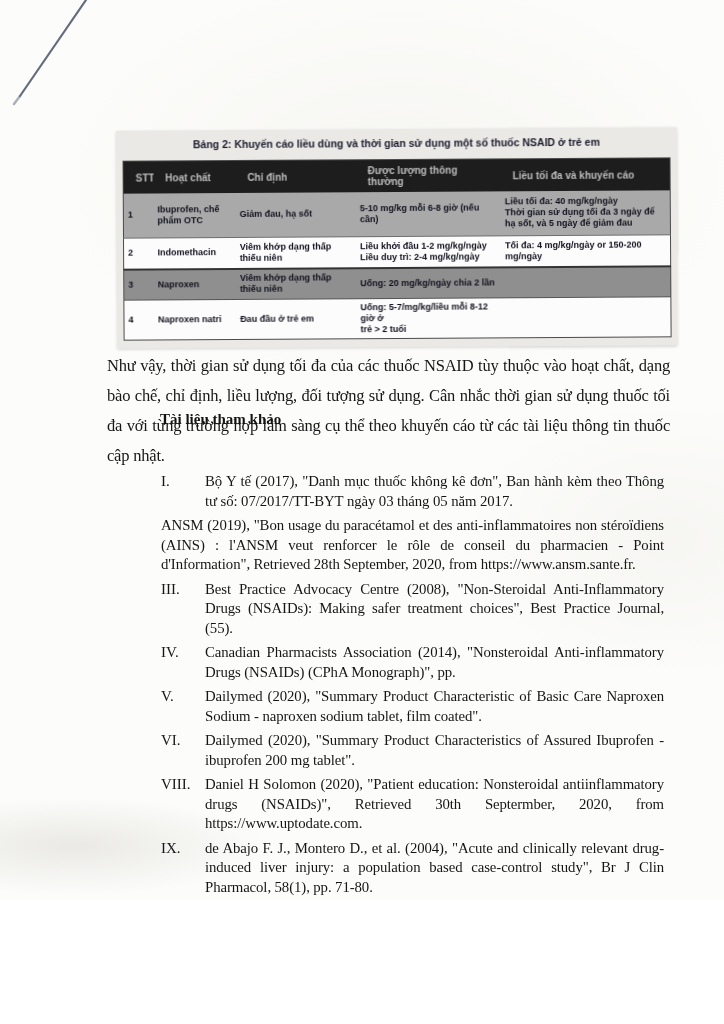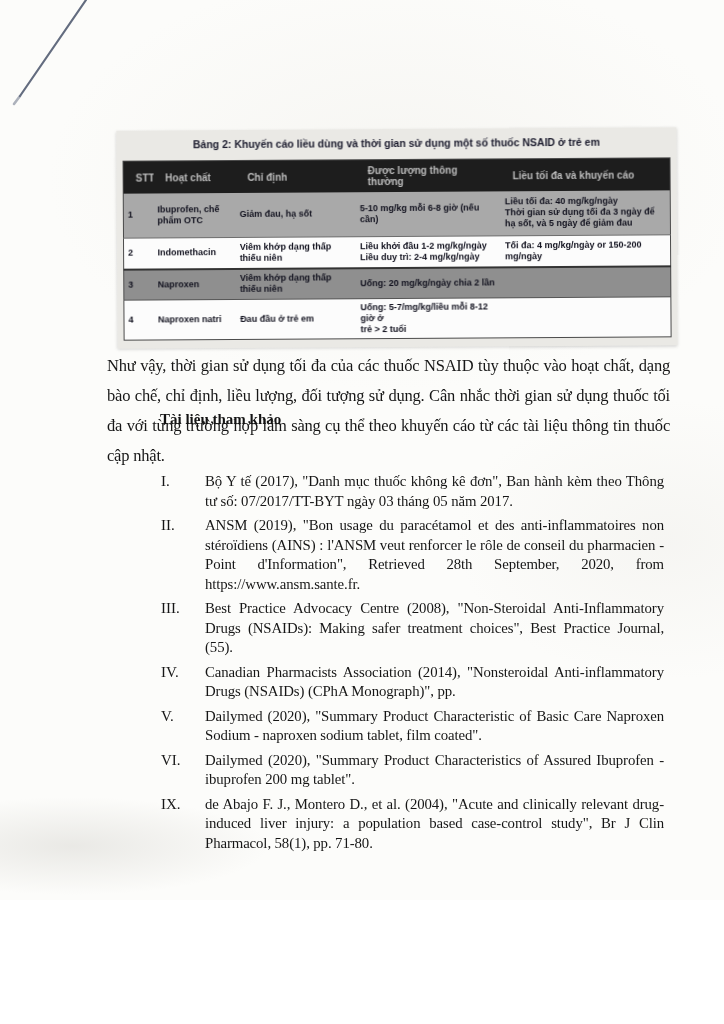--- a/index.html
+++ b/index.html
@@ -136,40 +136,43 @@
   <p class="para">Như vậy, thời gian sử dụng tối đa của các thuốc NSAID tùy thuộc vào hoạt chất, dạng bào chế, chỉ định, liều lượng, đối tượng sử dụng. Cân nhắc thời gian sử dụng thuốc tối đa với từng trường hợp lâm sàng cụ thể theo khuyến cáo từ các tài liệu thông tin thuốc cập nhật.</p>
 
   <div class="refs-heading">Tài liệu tham khảo</div>
 
   <div class="refs">
     <div class="ref">
       <span class="num">I.</span>
       <span class="txt">Bộ Y tế (2017), "Danh mục thuốc không kê đơn", Ban hành kèm theo Thông tư số: 07/2017/TT-BYT ngày 03 tháng 05 năm 2017.</span>
     </div>
     <div class="ref">
-      <span class="num">II.</span>
       <span class="txt">ANSM (2019), "Bon usage du paracétamol et des anti-inflammatoires non stéroïdiens (AINS) : l'ANSM veut renforcer le rôle de conseil du pharmacien - Point d'Information", Retrieved 28th September, 2020, from https://www.ansm.sante.fr.</span>
     </div>
     <div class="ref">
       <span class="num">III.</span>
       <span class="txt">Best Practice Advocacy Centre (2008), "Non-Steroidal Anti-Inflammatory Drugs (NSAIDs): Making safer treatment choices", Best Practice Journal, (55).</span>
     </div>
     <div class="ref">
       <span class="num">IV.</span>
       <span class="txt">Canadian Pharmacists Association (2014), "Nonsteroidal Anti-inflammatory Drugs (NSAIDs) (CPhA Monograph)", pp.</span>
     </div>
     <div class="ref">
       <span class="num">V.</span>
       <span class="txt">Dailymed (2020), "Summary Product Characteristic of Basic Care Naproxen Sodium - naproxen sodium tablet, film coated".</span>
     </div>
     <div class="ref">
       <span class="num">VI.</span>
       <span class="txt">Dailymed (2020), "Summary Product Characteristics of Assured Ibuprofen - ibuprofen 200 mg tablet".</span>
     </div>
     <div class="ref">
+      <span class="num">VIII.</span>
+      <span class="txt">Daniel H Solomon (2020), "Patient education: Nonsteroidal antiinflammatory drugs (NSAIDs)", Retrieved 30th Septermber, 2020, from https://www.uptodate.com.</span>
+    </div>
+    <div class="ref">
       <span class="num">IX.</span>
       <span class="txt">de Abajo F. J., Montero D., et al. (2004), "Acute and clinically relevant  drug-induced liver injury: a population based case-control study", Br J Clin Pharmacol, 58(1), pp. 71-80.</span>
     </div>
   </div>
 
   <div class="bottom-strip"></div>
   <div class="watermark">
     <span>Được quét bằng CamScanner</span>
   </div>
 

